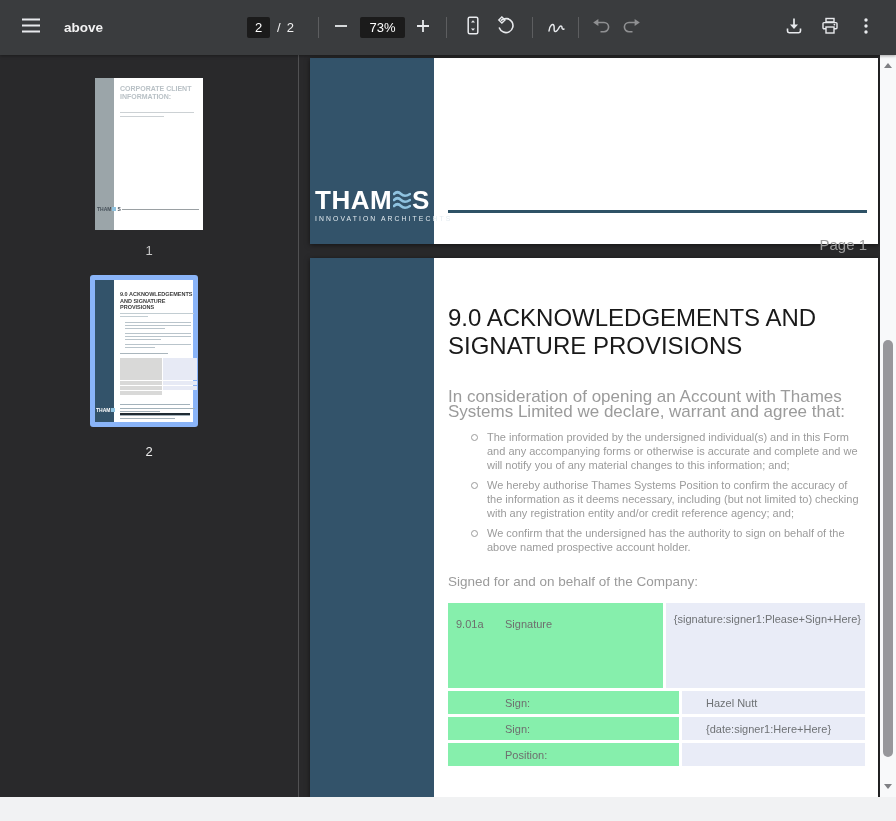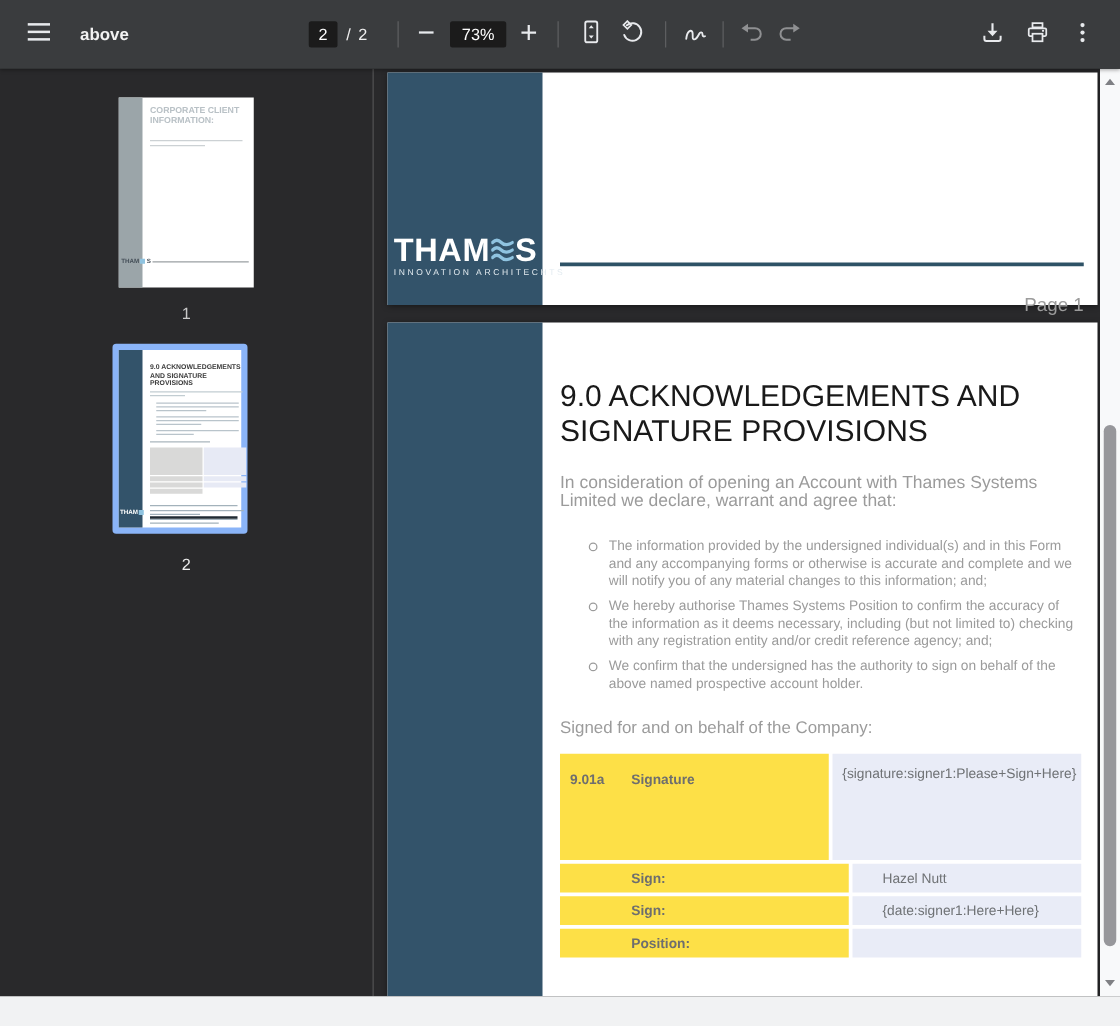--- a/index.html
+++ b/index.html
@@ -52,29 +52,29 @@
   .page-side { position:absolute; left:0; top:0; bottom:0; width:124px; background:#33536a; }
 
   .logo-block { position:absolute; left:5px; bottom:22px; }
   .logo-line { display:flex; align-items:center; font-size:26px; font-weight:bold; color:#fff; letter-spacing:0.5px; line-height:26px; }
   .logo-sub { font-size:6.8px; letter-spacing:2.1px; color:#e3ebf0; margin-top:2px; white-space:nowrap; }
 
   .p1-rule { position:absolute; left:138px; right:11px; top:152px; height:3px; background:#2e5266; }
   .p1-footer { position:absolute; right:11px; top:162px; font-size:15px; color:#9c9c9c;margin-top:16px; }
 
   .p2-heading { position:absolute; left:138px; top:46px; width:420px; font-size:24px; line-height:28px; color:#191919; }
-  .p2-intro { position:absolute; left:138px; top:120px; width:410px; font-size:14px; line-height:14.5px; color:#9b9b9b; }
+  .p2-intro { position:absolute; left:138px; top:132px; width:410px; font-size:17px; line-height:14.5px; color:#9b9b9b; }
   .p2-bullets { position:absolute; left:160px; top:172px; width:392px; list-style:none; }
   .p2-bullets li { position:relative; padding-left:17px; margin-bottom:6px; font-size:11px; line-height:14px; color:#9b9b9b; }
   .p2-bullets li::before { content:""; position:absolute; left:1px; top:4px; width:5px; height:5px; border:1px solid #9b9b9b; border-radius:50%; }
   .p2-signed { position:absolute; left:138px; top:316px; font-size:13.5px; color:#9b9b9b; }
 
   .sig-table { position:absolute; left:138px; top:345px; width:417px; display:flex; flex-direction:column; gap:3px; }
   .trow { display:flex; gap:3px; }
-  .tcell-l { width:231px; background:#fde047; color:#6e6e6e; font-size:11px; display:flex;font-weight:bold; }
+  .tcell-l { width:231px; background:#86efac; color:#6e6e6e; font-size:11px; display:flex; }
   .tcell-r { flex:1; background:#e9ecf7; color:#6f7275; font-size:11px; }
   .trow.big .tcell-l { height:85px; padding:15px 0 0 8px; }
   .trow.big .tcell-r { padding:10px 4px 0 8px; }
   .tcode { width:49px; }
   .trow.small .tcell-l { height:23px; align-items:center; padding-left:57px; }
   .trow.small .tcell-r { display:flex; align-items:center; padding-left:24px; }
 
   
   .vscroll { position:absolute; top:55px; right:0; width:16px; bottom:24px; background:#f8f9fa; }
   .vthumb { position:absolute; left:3px; top:285px; width:10px; height:417px; border-radius:5px; background:#97979b; cursor:pointer; }

